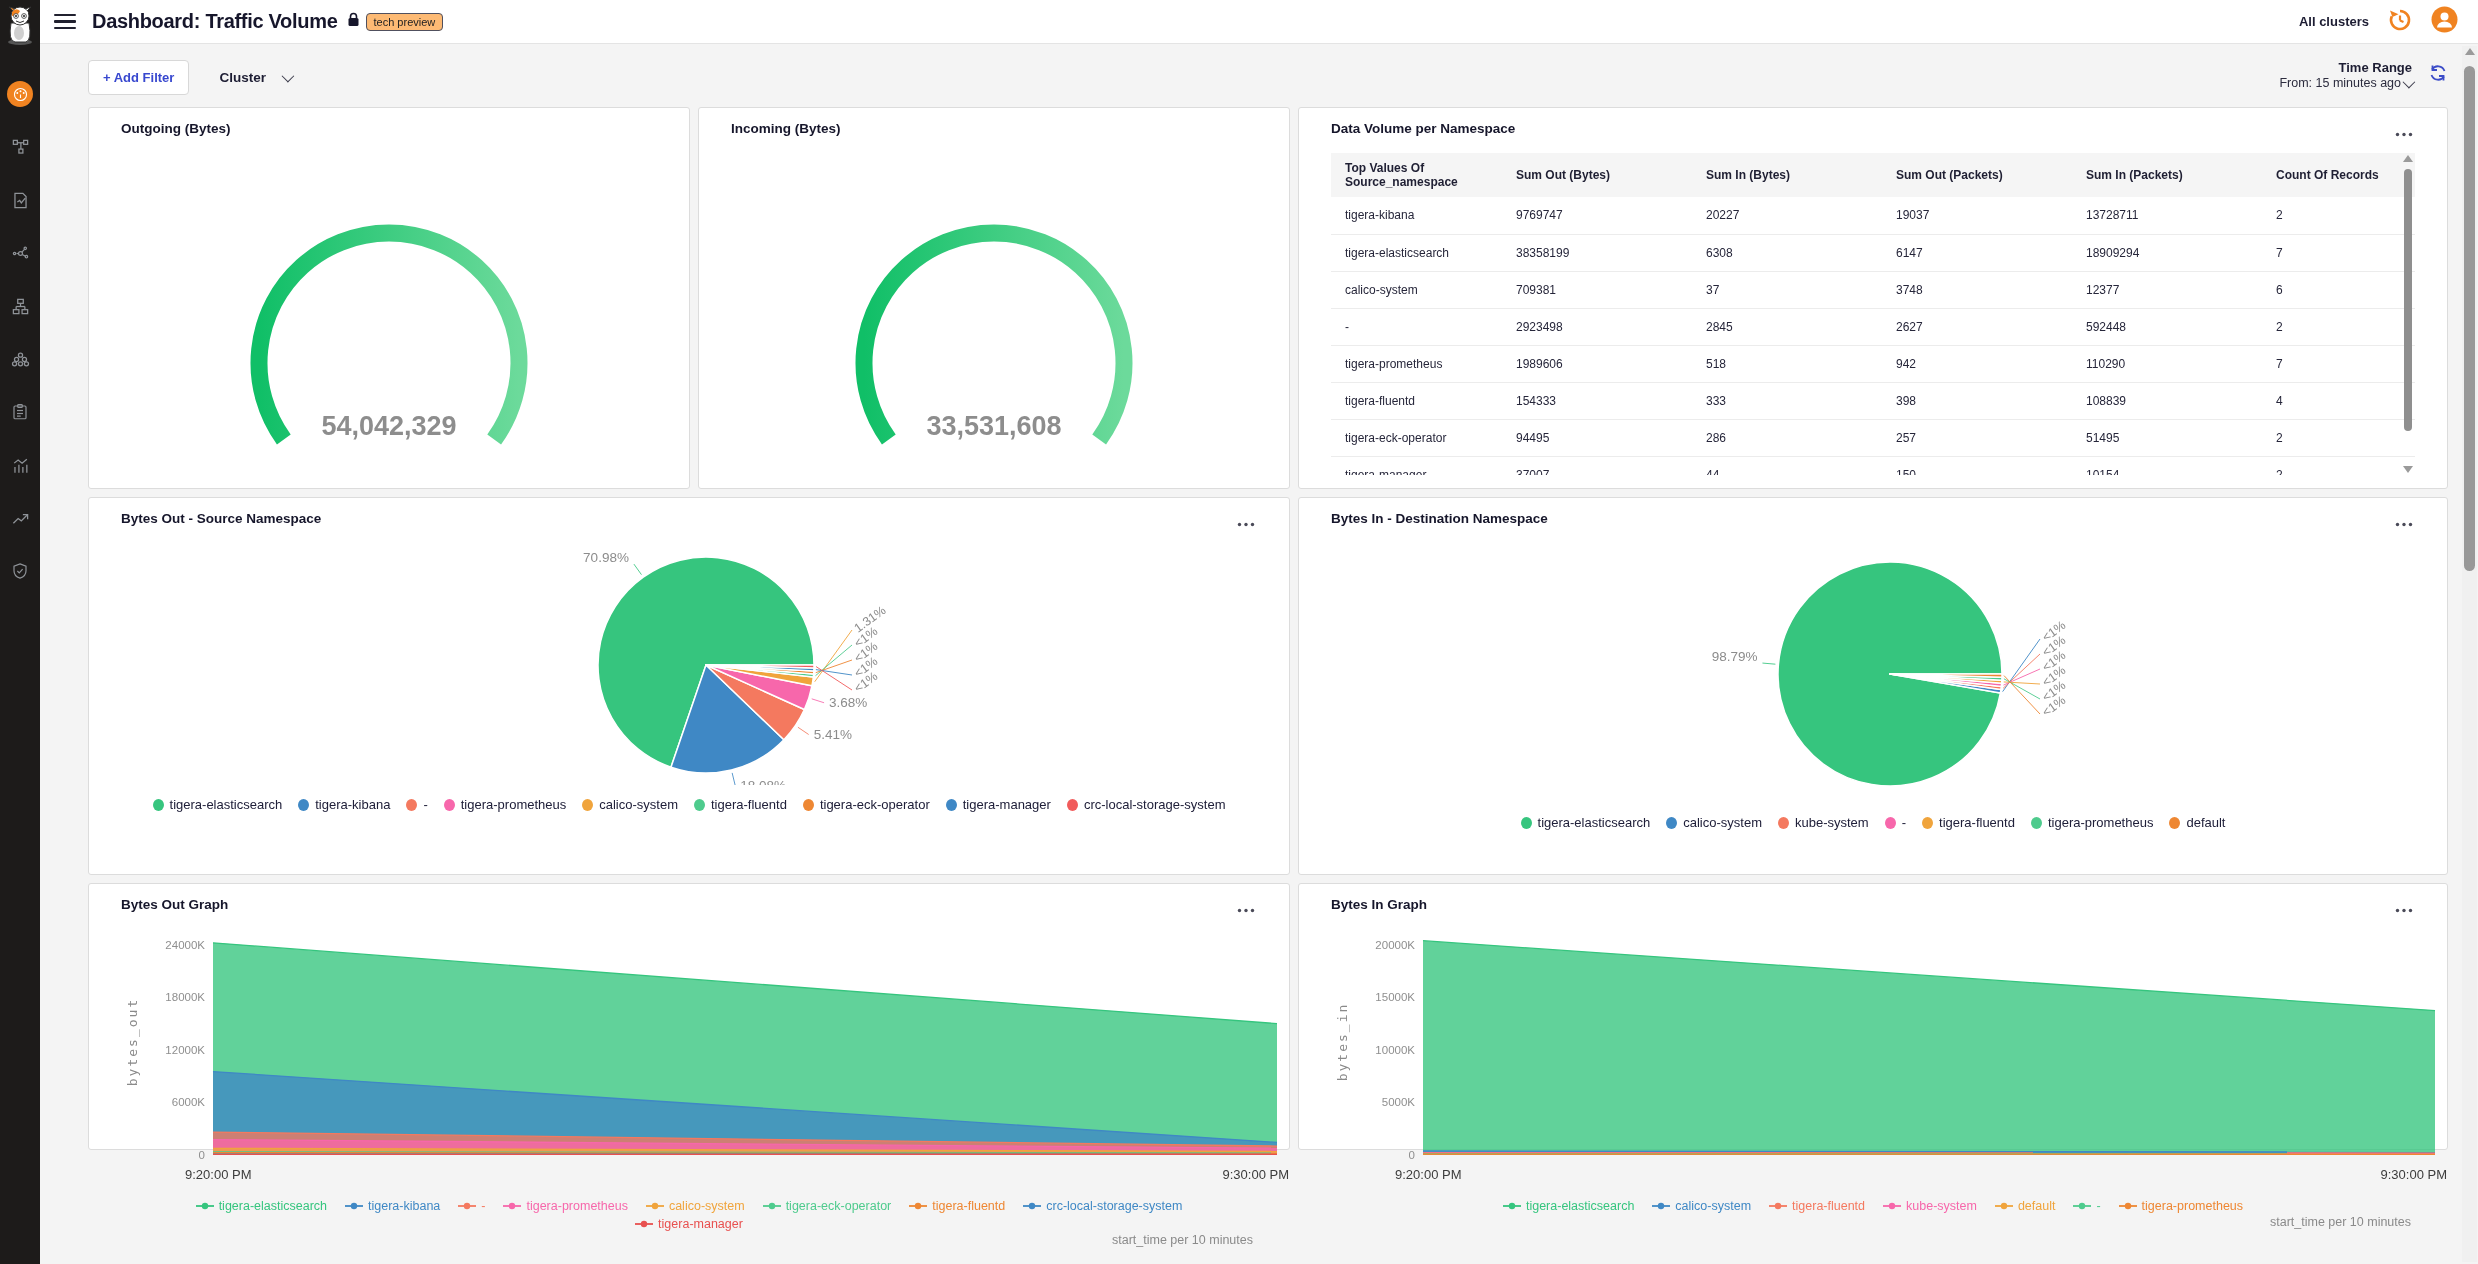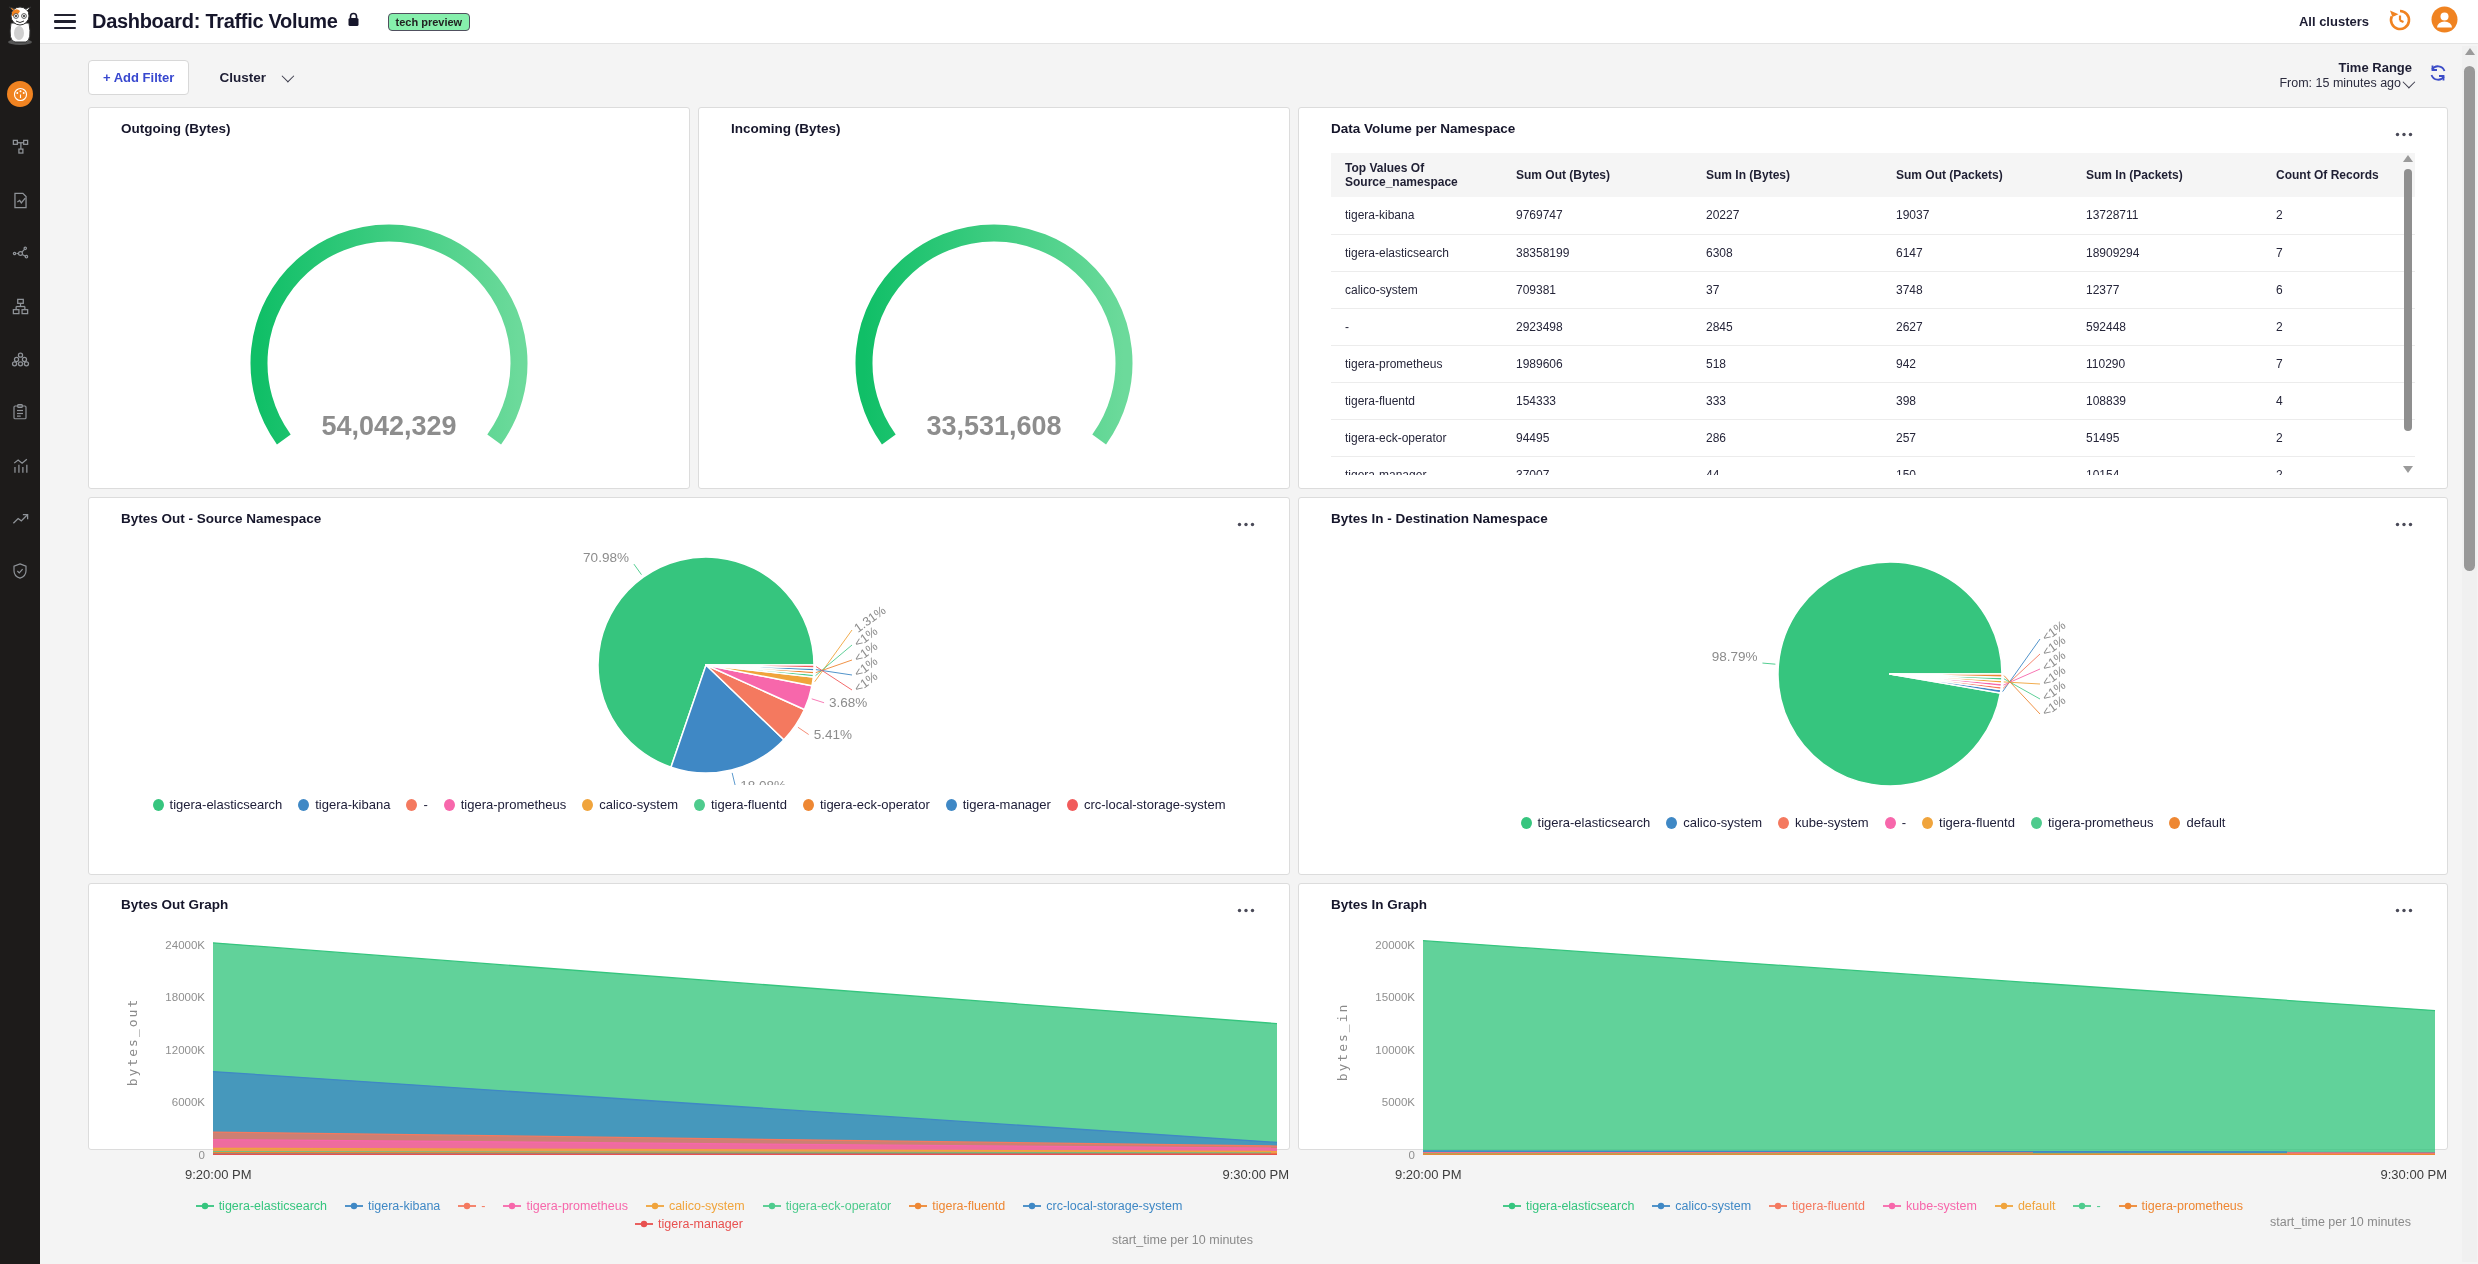--- a/index.html
+++ b/index.html
@@ -16,21 +16,21 @@
   .nav-item.active { background:#f08321; border-radius:50%; }
   .nav-item.active svg { stroke:#fff; }
 
   
   .main { flex:1; display:flex; flex-direction:column; min-width:0; position:relative; }
   .topbar { height:44px; background:#fff; border-bottom:1px solid #e4e4e4; display:flex; align-items:center; padding:0 14px; flex:0 0 44px; }
   .burger { width:22px; display:flex; flex-direction:column; gap:4px; cursor:pointer; margin-right:16px; }
   .burger i { display:block; height:2.5px; background:#21212f; border-radius:1px; }
   .page-title { font-size:20px; font-weight:800; letter-spacing:-0.3px; color:#16162b; }
   .lock { margin-left:9px; }
-  .badge { margin-left:28px; border:1px solid #50505e; border-radius:4px; font-size:11px; padding:2px 7px; color:#222; background:#86efac;font-weight:bold; }
+  .badge { margin-left:6px; border:1px solid #50505e; border-radius:4px; font-size:11px; padding:2px 7px; color:#222; background:#fdba74; }
   .topbar-right { margin-left:auto; display:flex; align-items:center; gap:18px; padding-right:6px; }
   .all-clusters { font-size:13px; font-weight:bold; color:#1d1d33; cursor:pointer; }
 
   .content { flex:1; position:relative; padding:16px 0 0 48px; overflow:hidden; }
 
   
   .filter-row { width:2360px; display:flex; align-items:flex-start; margin-bottom:12px; }
   .btn-add-filter { background:#fff; border:1px solid #d8d8d8; border-radius:4px; color:#3848cf; font-weight:bold; font-size:13px; padding:9px 14px; cursor:pointer; }
   .cluster-dd { margin-left:30px; margin-top:10px; display:flex; align-items:center; gap:16px; font-size:13.5px; font-weight:bold; cursor:pointer; }
   .time-wrap { margin-left:auto; display:flex; align-items:center; gap:16px; }

